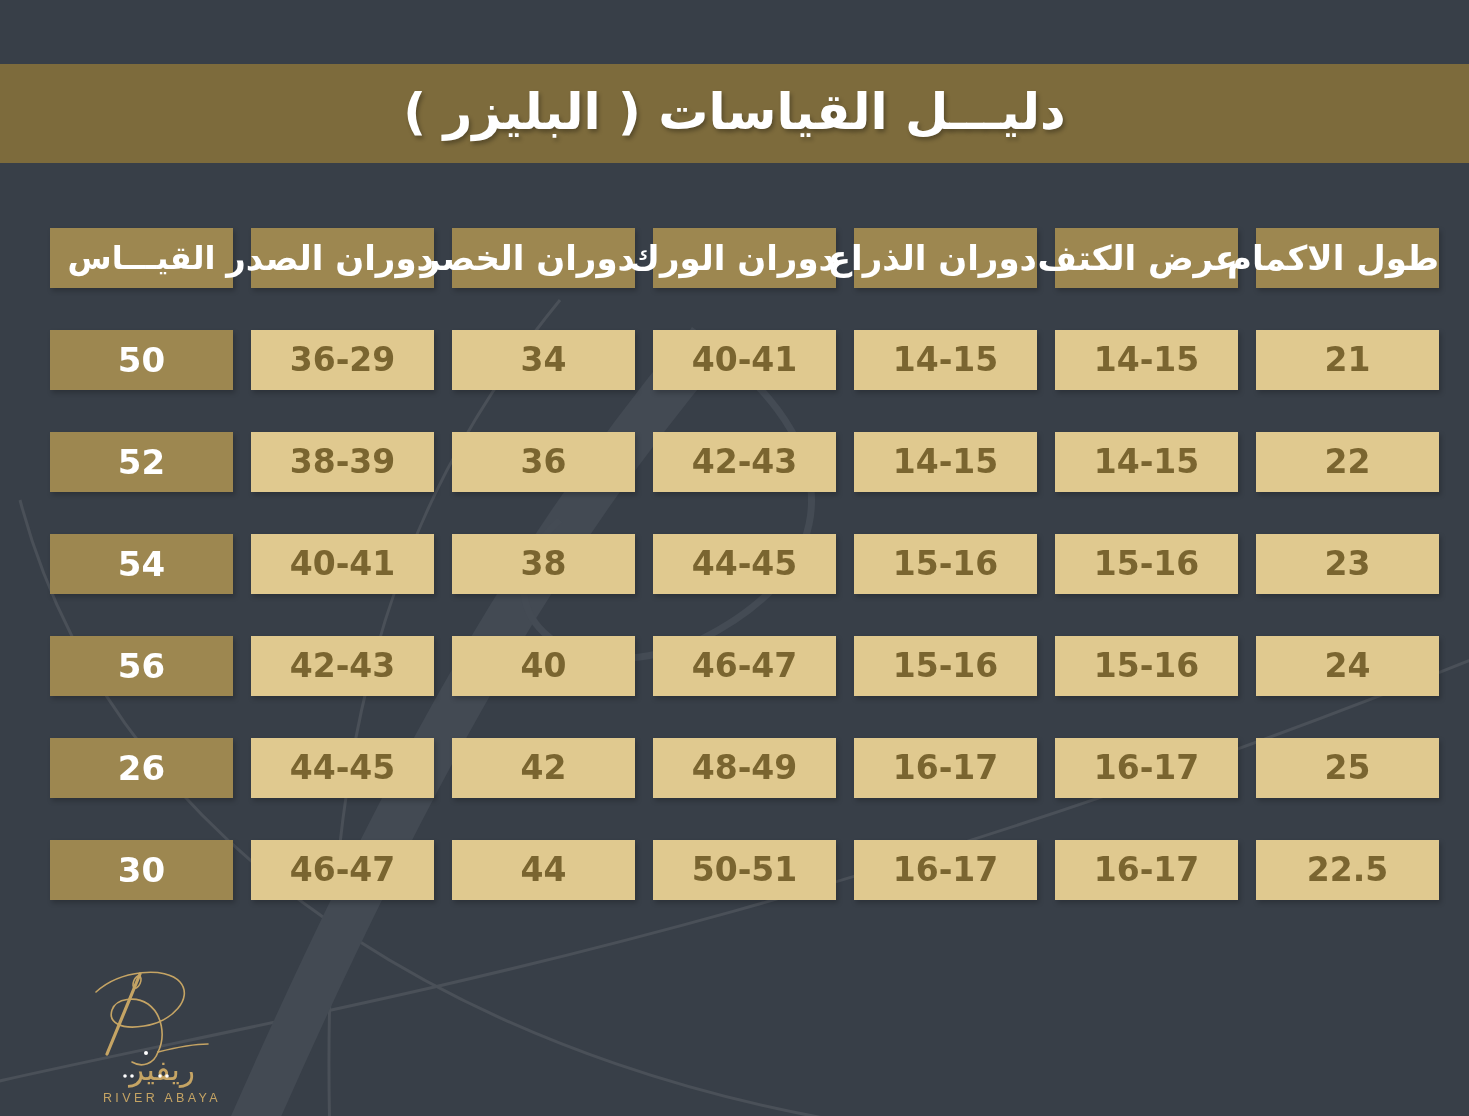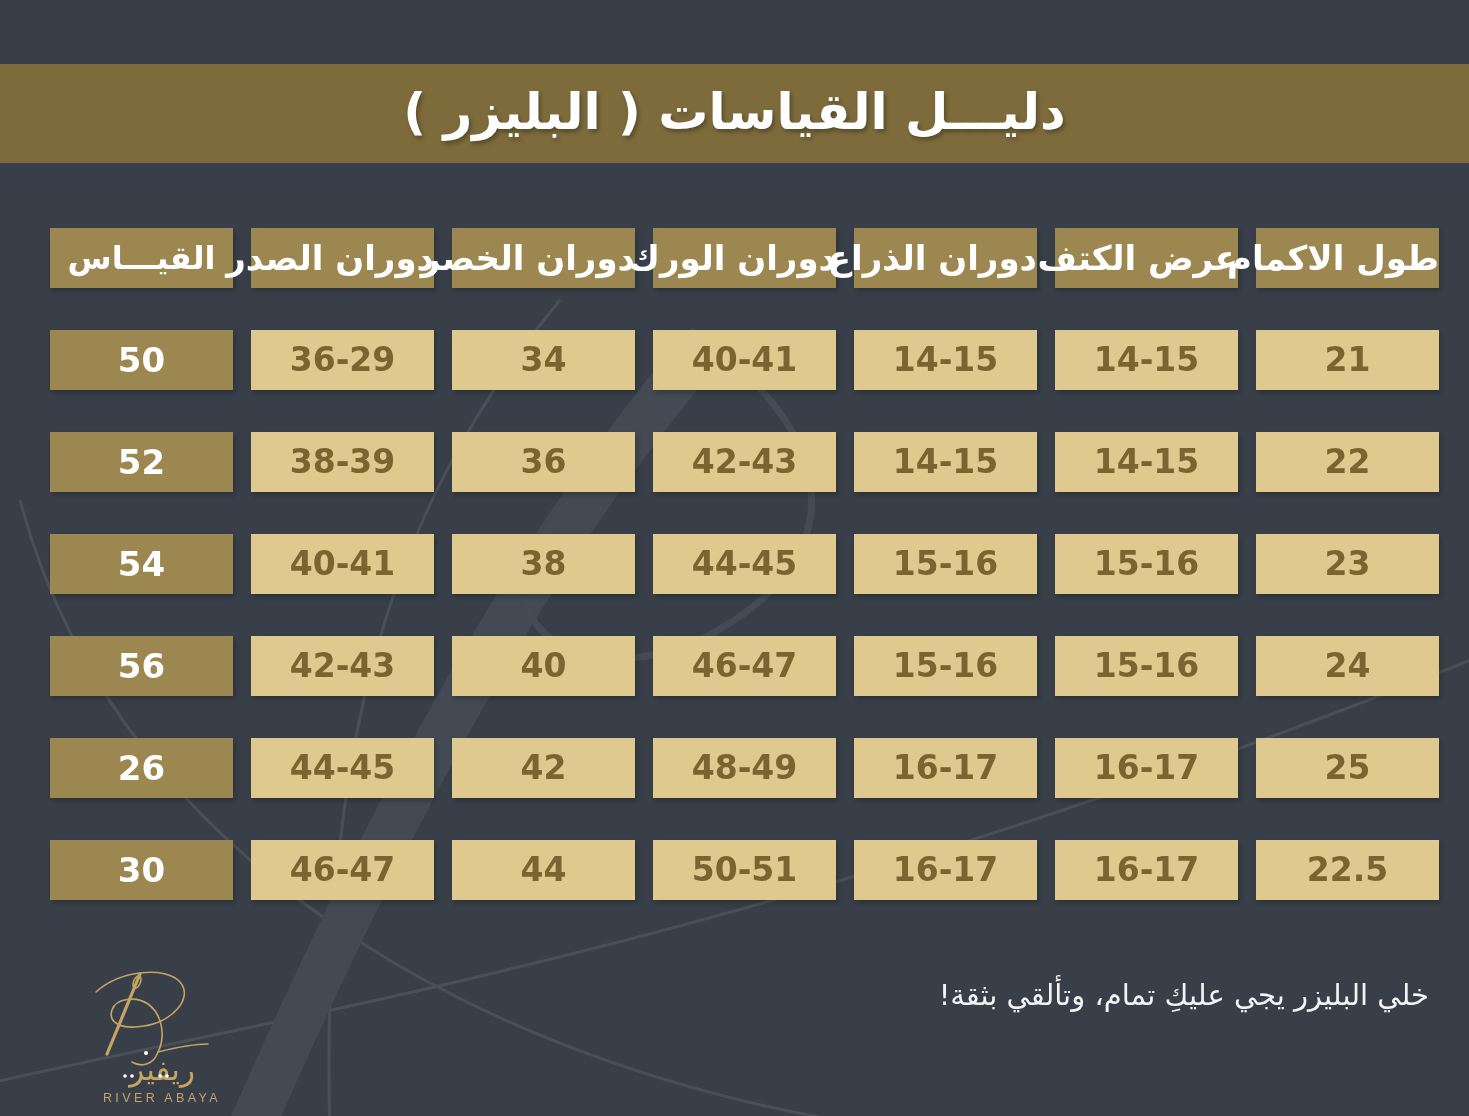--- a/index.html
+++ b/index.html
@@ -240,21 +240,20 @@
         <td>16-17</td>
         <td>16-17</td>
         <td>50-51</td>
         <td>44</td>
         <td>46-47</td>
         <td class="cell-size">30</td>
       </tr>
     </tbody>
   </table>
 
-  <div id="tagline">خلي البليزر يجي عليكِ تمام، وتألقي بثقة!</div>
 
   <div id="logo">
     <svg width="200" height="160" viewBox="0 0 200 160" aria-hidden="true">
 
       <g fill="none" stroke="#c5a464" stroke-width="1.6" stroke-linecap="round">
         <path d="M34 36 C58 14 104 10 118 26 C132 42 110 66 82 70 C58 74 46 66 50 54 C54 42 74 40 86 48 C100 58 104 80 96 96"></path>
         <path d="M96 96 C92 108 80 112 70 106"></path>
         <path d="M96 96 C112 92 130 88 146 88"></path>
       </g>
 

